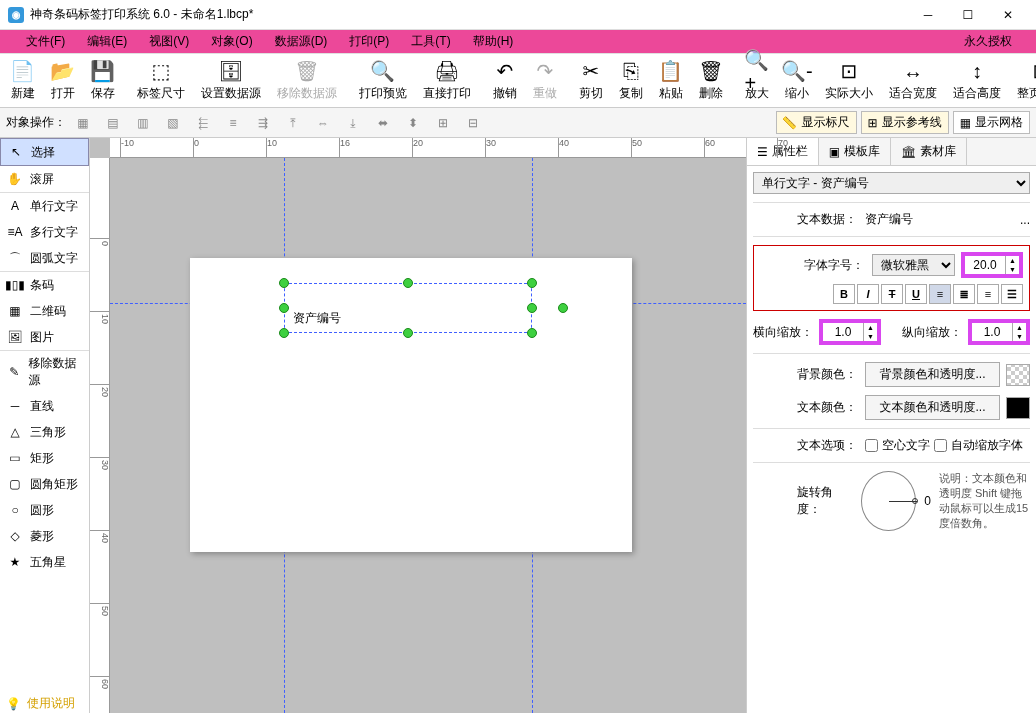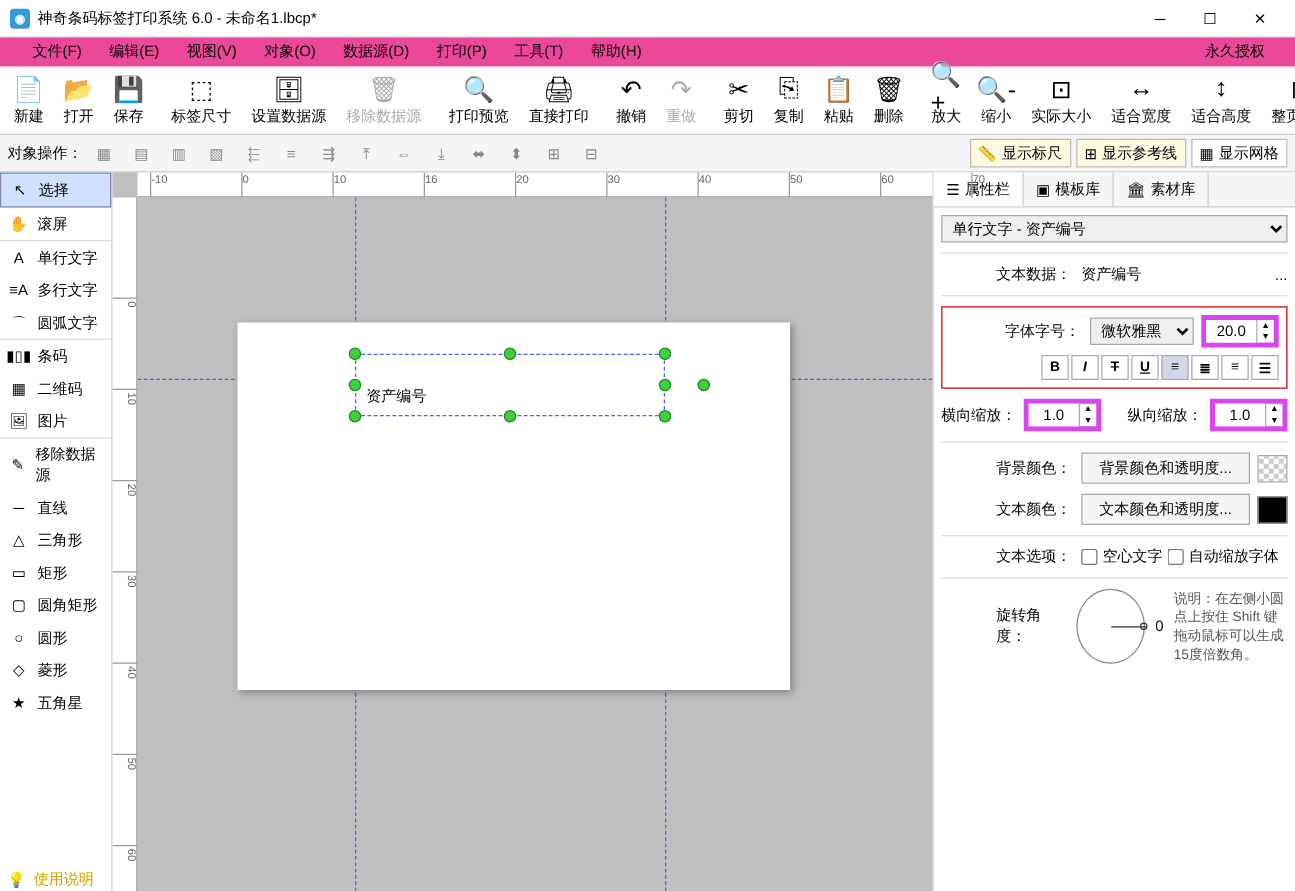--- a/index.html
+++ b/index.html
@@ -422,17 +422,17 @@
         </div>
       </div>
       <div class="divider"></div>
       <div class="prow rot-area">
         <span class="plabel">旋转角度：</span>
         <div class="dial">
           <div class="ptr"></div>
             <div class="dot"></div>
         </div>
         <span>0</span>
-        <div class="rot-desc">说明：在左侧小圆点上按住 Shift 键拖动鼠标可以生成15度倍数角。</div>
+        <div class="rot-desc">说明：文本颜色和透明度 Shift 键拖动鼠标可以生成15度倍数角。</div>
       </div>
     </div>
   </div>
 </div>
 
 </body></html>

